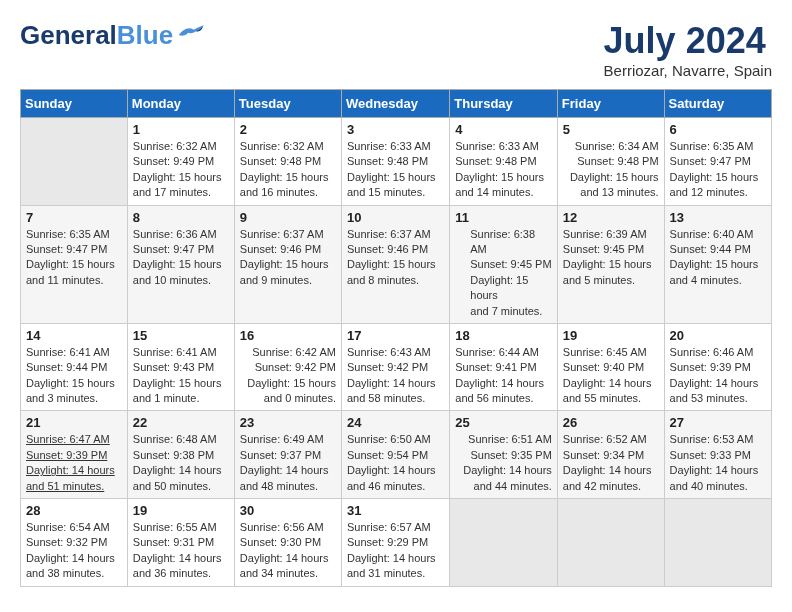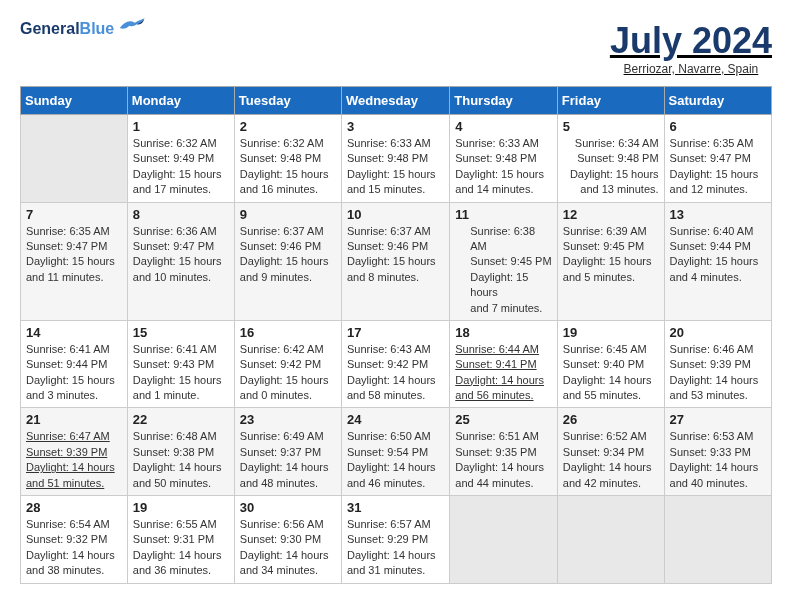--- a/index.html
+++ b/index.html
@@ -21,30 +21,29 @@
       flex-direction: column;
       align-items: flex-start;
     }
     .logo-bird {
       width: 30px;
       height: 18px;
       margin-left: 52px;
       margin-top: -4px;
     }
     .title-block {
-      text-align: center;
-      text-decoration: underline;
+      text-align: left;
     }
     .title-block h1 {
       font-size: 36px;
       font-weight: bold;
       color: #1a3a6b;
     }
     .title-block h2 {
-      font-size: 12px;
+      font-size: 15px;
       color: #333;
       font-weight: normal;
     }
     table {
       width: 100%;
       border-collapse: collapse;
       font-size: 11px;
     }
     thead tr th {
       background-color: #1a6abf;
@@ -83,21 +82,21 @@
     .empty-cell {
       background-color: #e8e8e8 !important;
     }
   </style>
 </head>
 <body>
 
 <div class="header">
   <div class="logo">
     <div style="display:flex; align-items:center;">
-      <div style="font-size:16px; font-weight:bold; color:#1a3a6b;">
+      <div style="font-size:26px; font-weight:bold; color:#1a3a6b;">
         <span style="color:#1a3a6b;">General</span><span style="color:#4a90d9;">Blue</span>
       </div>
       <svg class="logo-bird" viewBox="0 0 40 22" style="margin-left:2px; margin-top:-8px;">
         <path d="M5,15 Q15,2 25,8 Q30,5 38,2 Q32,10 28,10 Q22,14 18,12 Q12,18 5,15Z" fill="#4a90d9"></path>
         <path d="M28,10 Q34,8 38,2 Q35,12 28,10Z" fill="#1a3a6b"></path>
       </svg>
     </div>
   </div>
   <div class="title-block">
     <h1>July 2024</h1>
@@ -224,35 +223,35 @@
         </td>
         <td>
           <span class="day-num">15</span>
           <div class="day-info" style="white-space: pre-line;">Sunrise: 6:41 AM
 Sunset: 9:43 PM
 Daylight: 15 hours
 and 1 minute.</div>
         </td>
         <td>
           <span class="day-num">16</span>
-          <div class="day-info" style="white-space: pre-line;">Sunrise: 6:42 AM
+          <div class="day-info" style="white-space: pre-line; text-align: right;">Sunrise: 6:42 AM
 Sunset: 9:42 PM
 Daylight: 15 hours
 and 0 minutes.</div>
         </td>
         <td>
           <span class="day-num">17</span>
           <div class="day-info" style="white-space: pre-line;">Sunrise: 6:43 AM
 Sunset: 9:42 PM
 Daylight: 14 hours
 and 58 minutes.</div>
         </td>
         <td>
           <span class="day-num">18</span>
-          <div class="day-info" style="white-space: pre-line; text-decoration: underline;">Sunrise: 6:44 AM
+          <div class="day-info" style="white-space: pre-line;">Sunrise: 6:44 AM
 Sunset: 9:41 PM
 Daylight: 14 hours
 and 56 minutes.</div>
         </td>
         <td>
           <span class="day-num">19</span>
           <div class="day-info" style="white-space: pre-line;">Sunrise: 6:45 AM
 Sunset: 9:40 PM
 Daylight: 14 hours
 and 55 minutes.</div>
@@ -289,21 +288,21 @@
         </td>
         <td>
           <span class="day-num">24</span>
           <div class="day-info" style="white-space: pre-line;">Sunrise: 6:50 AM
 Sunset: 9:54 PM
 Daylight: 14 hours
 and 46 minutes.</div>
         </td>
         <td>
           <span class="day-num">25</span>
-          <div class="day-info" style="white-space: pre-line;">Sunrise: 6:51 AM
+          <div class="day-info" style="white-space: pre-line; text-align: right;">Sunrise: 6:51 AM
 Sunset: 9:35 PM
 Daylight: 14 hours
 and 44 minutes.</div>
         </td>
         <td>
           <span class="day-num">26</span>
           <div class="day-info" style="white-space: pre-line;">Sunrise: 6:52 AM
 Sunset: 9:34 PM
 Daylight: 14 hours
 and 42 minutes.</div>

